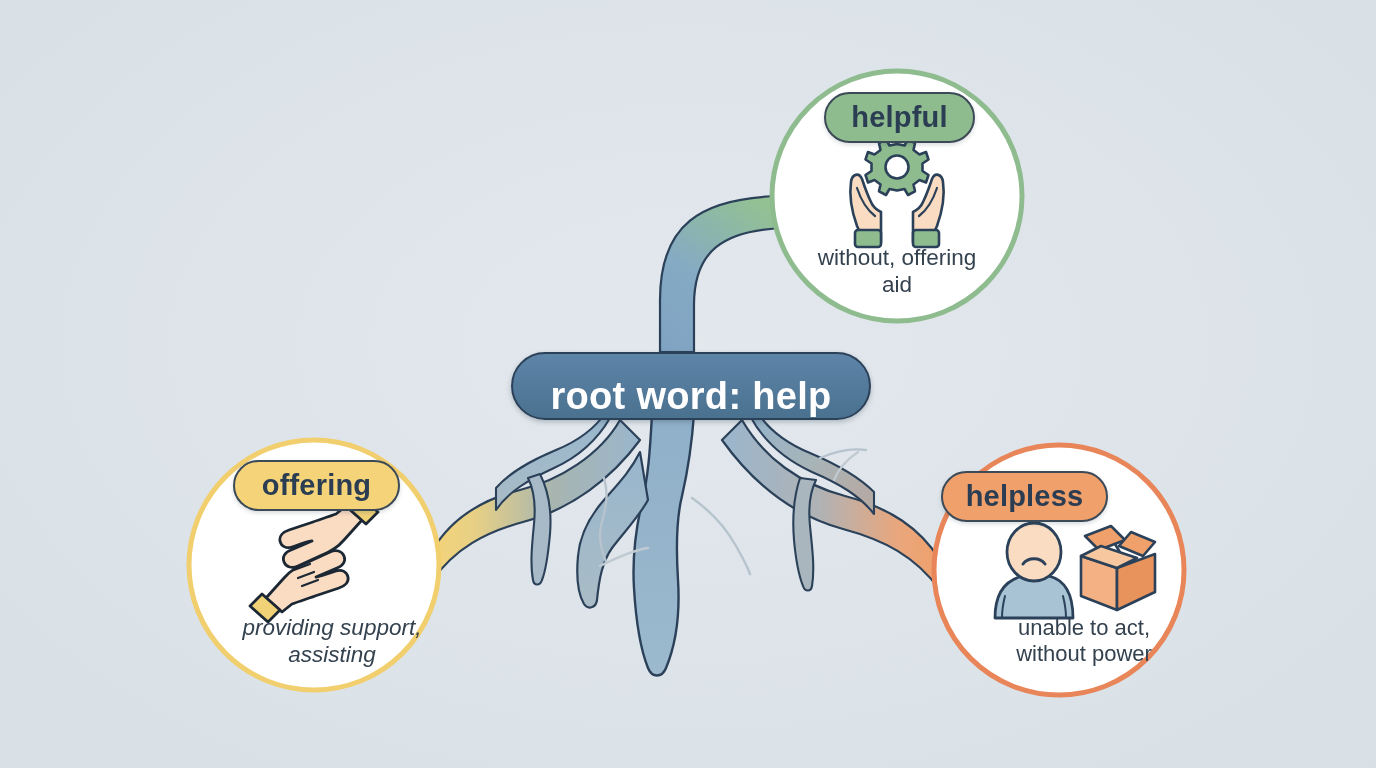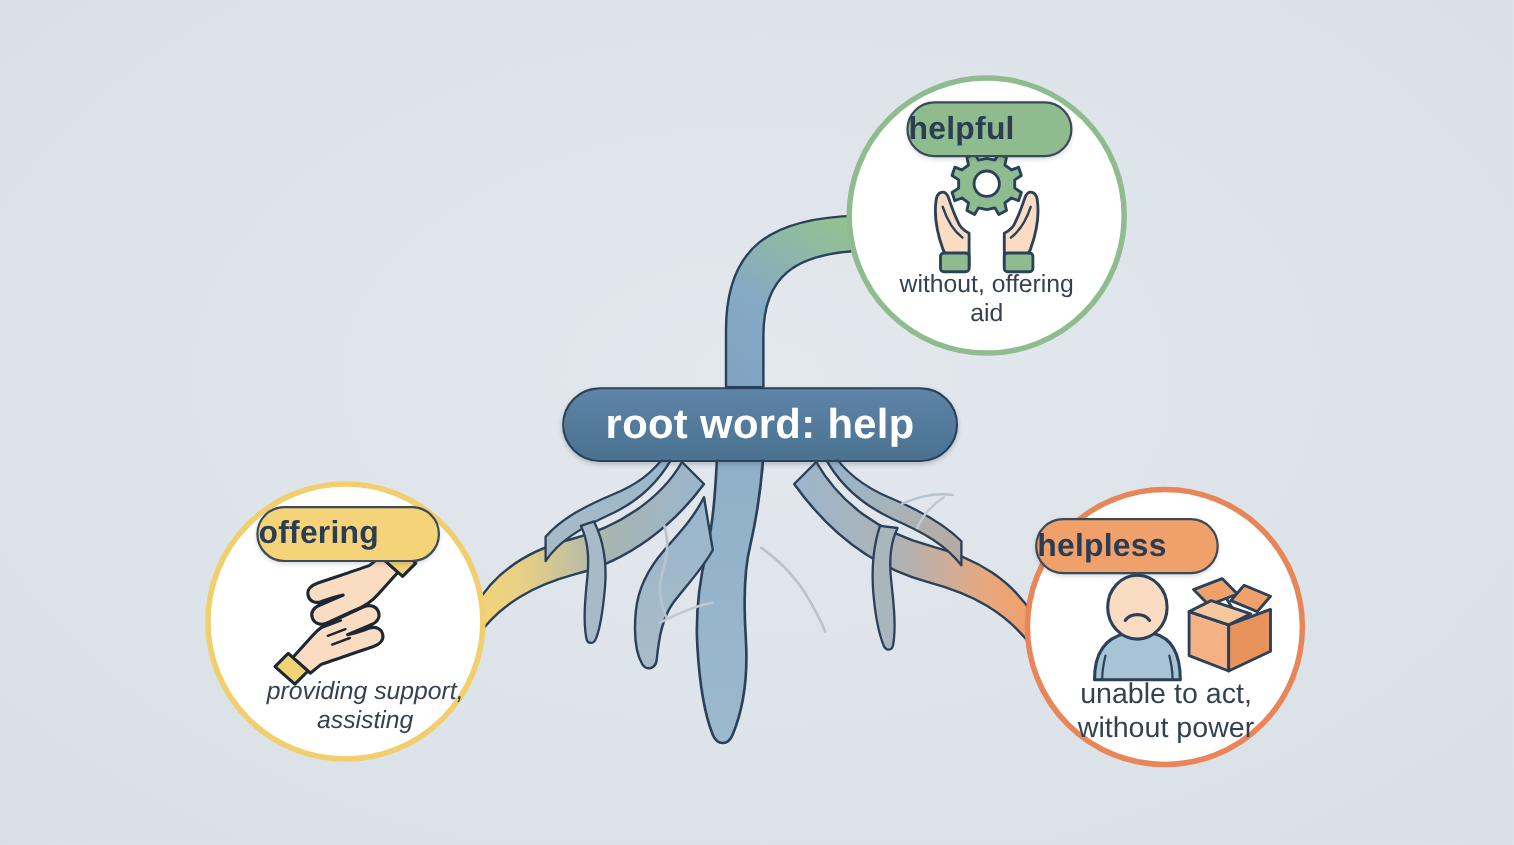--- a/index.html
+++ b/index.html
@@ -20,21 +20,21 @@
   #scene {
     position: absolute;
     inset: 0;
     width: 1376px;
     height: 768px;
   }
   .pill-label {
     position: absolute;
     display: flex;
     align-items: center;
-    justify-content: flex-start;
+    justify-content: center;
     border-radius: 999px;
     font-weight: bold;
     color: #2b3d52;
     letter-spacing: 0.2px;
     white-space: nowrap;
   }
   .desc {
     position: absolute;
     color: #34424f;
     text-align: center;
@@ -45,21 +45,21 @@
     position: absolute;
     left: 511px;
     top: 352px;
     width: 356px;
     height: 64px;
     border-radius: 999px;
     background: linear-gradient(180deg, #5e84a8 0%, #4a728f 100%);
     border: 2.5px solid #2b4159;
     box-shadow: 0 2px 5px rgba(40,60,80,0.28);
     display: flex;
-    align-items: center;
+    align-items: flex-end;
     justify-content: center;
     color: #ffffff;
     font-size: 38px;
     font-weight: bold;
     letter-spacing: 0.3px;
   }
 </style>
 </head>
 <body>
 
@@ -199,16 +199,16 @@
 
   <div class="pill-label" style="left:233px; top:460px; width:163px; height:47px; background:#f5d479; border:2.5px solid #3c4a57; font-size:29px; box-shadow:0 2px 4px rgba(40,60,80,0.18);">
     <span>offering</span>
   </div>
   <div class="desc" style="left:216px; top:615px; width:232px; font-size:22.5px;font-style:italic;">providing support,
 assisting</div>
 
   <div class="pill-label" style="left:941px; top:471px; width:163px; height:47px; background:#f0a06a; border:2.5px solid #3c4a57; font-size:29px; box-shadow:0 2px 4px rgba(40,60,80,0.18);">
     <span>helpless</span>
   </div>
-  <div class="desc" style="left:944px; top:615px; width:232px; font-size:26px;">unable to act,
+  <div class="desc" style="left:968px; top:615px; width:232px; font-size:22px;">unable to act,
 without power</div>
 
 </div>
 
 </body></html>

